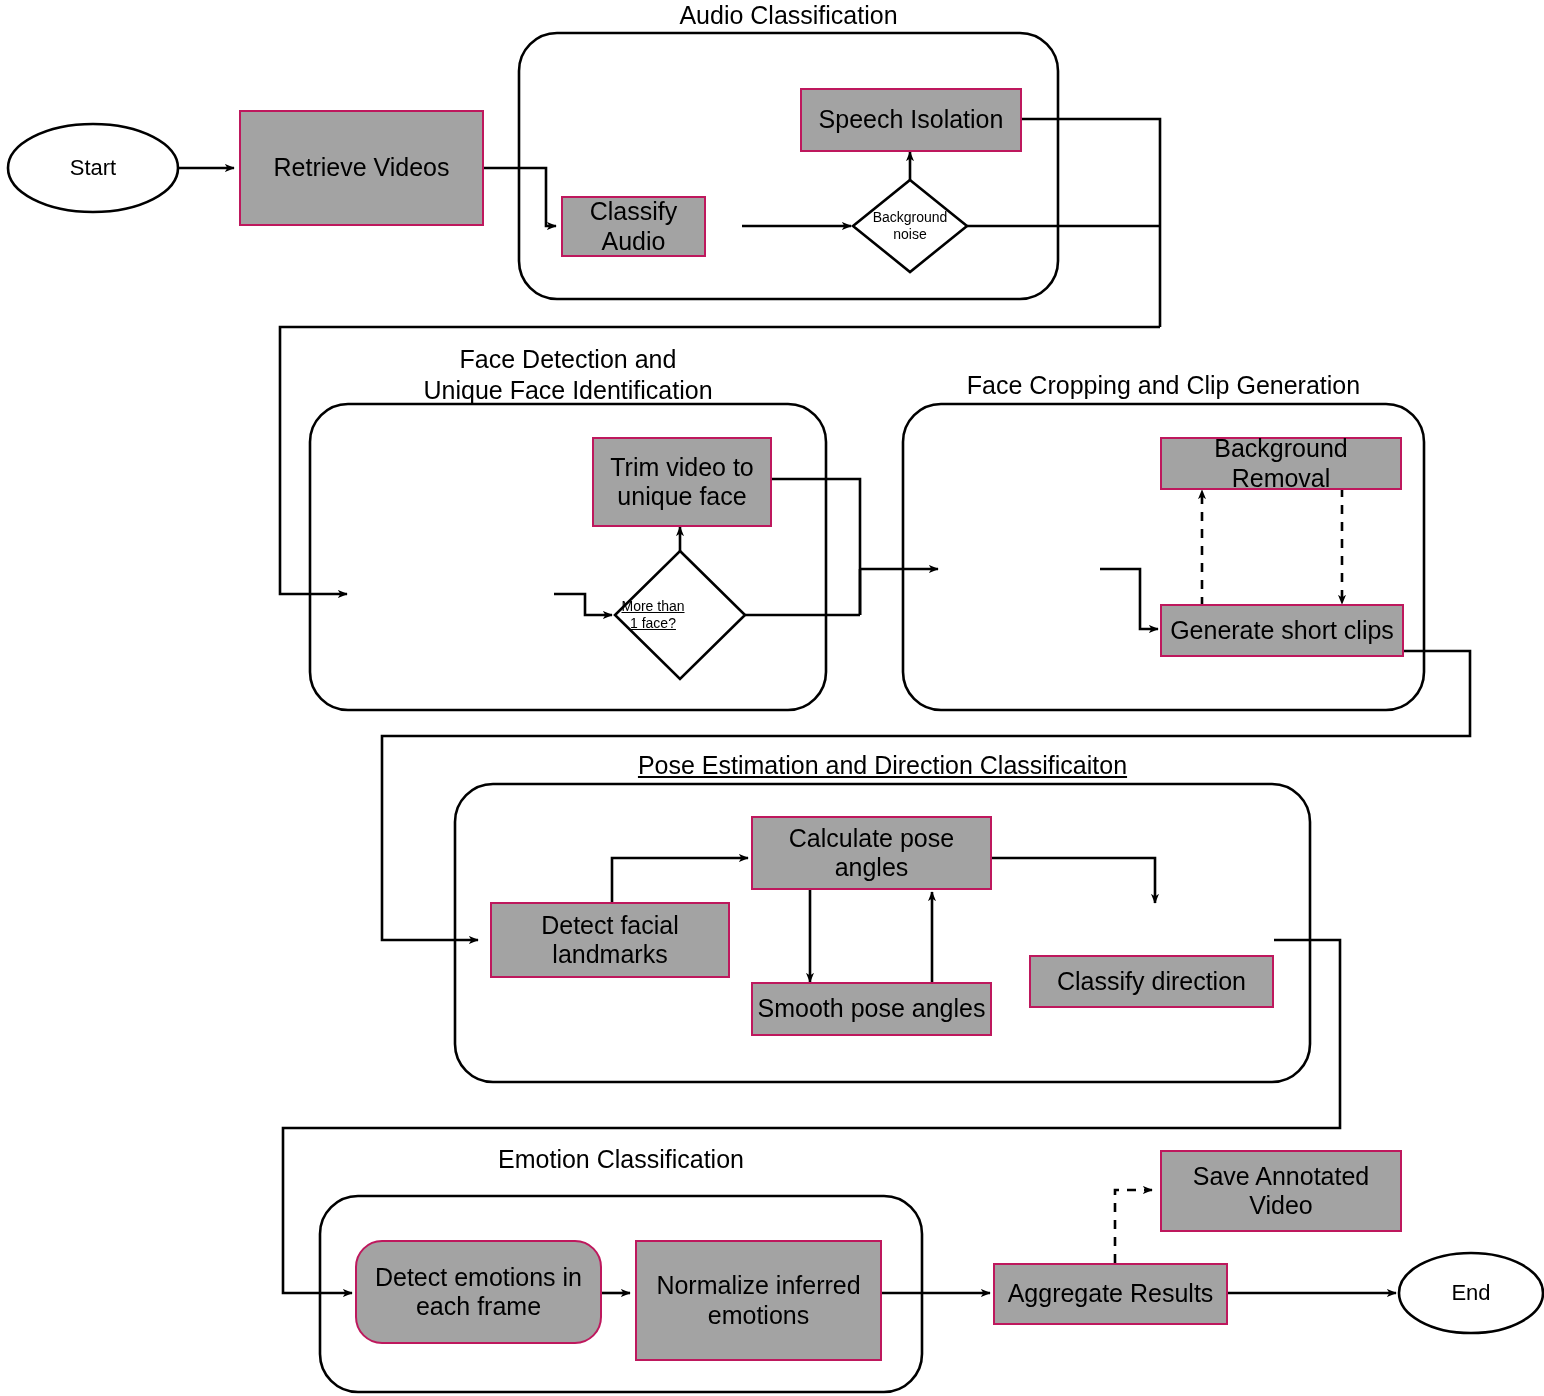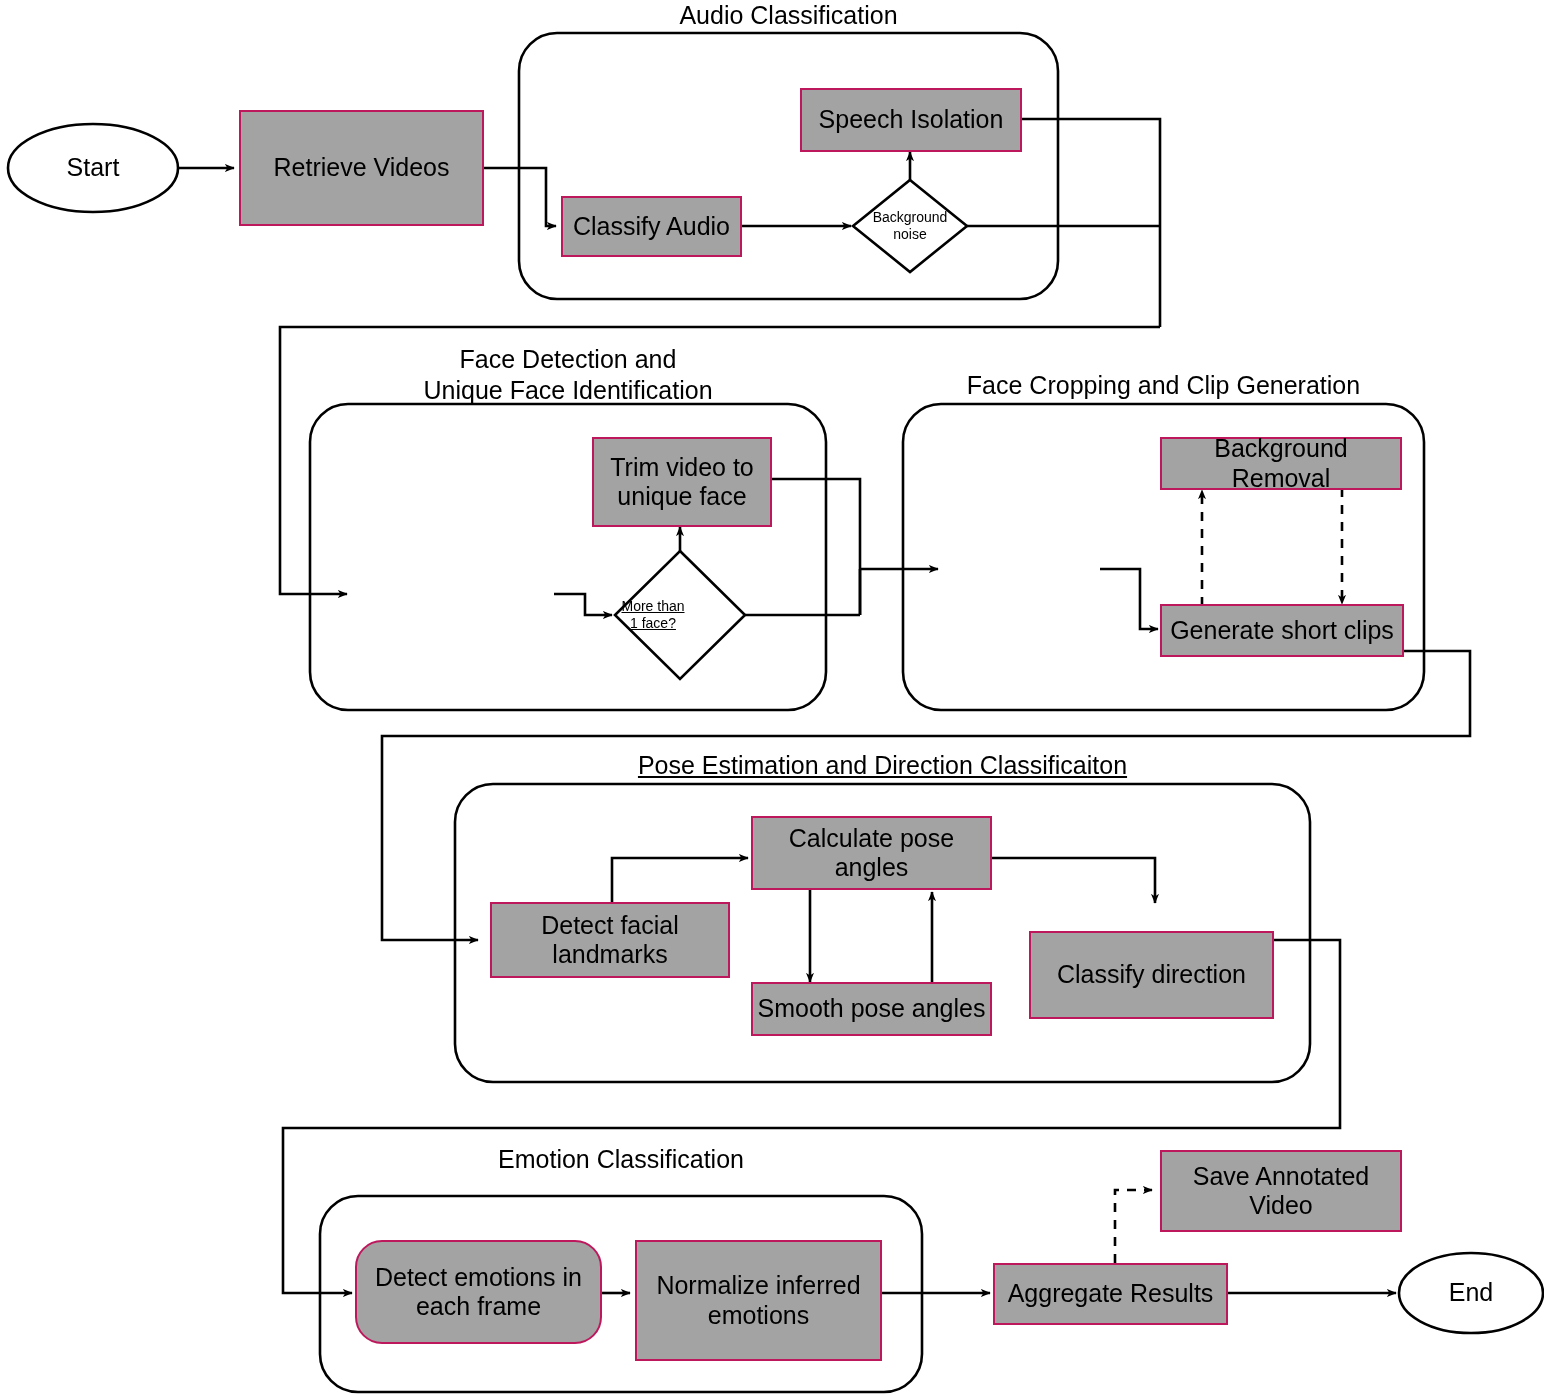--- a/index.html
+++ b/index.html
@@ -31,21 +31,21 @@
     justify-content: center;
     text-align: center;
     color: #000000;
     background: #a3a3a3;
     border: 2px solid #be185d;
     line-height: 1.18;
   }
   .node.proc { font-size: 25px; }
   .node.term {
     border-radius: 50%;
-    font-size: 25px;
+    font-size: 22px;
   }
   .grouplabel {
     position: absolute;
     color: #000000;
     font-size: 25px;
     text-align: center;
     line-height: 1.25;
     white-space: pre-line;
   }
   .diamond-label {
@@ -154,21 +154,21 @@
   <div class="grouplabel" style="left:320px; top:1144px; width:602px;">Emotion Classification</div>
 
   <div class="node term" style="left:8px; top:124px; width:170px; height:88px; border:none; background:transparent;">Start</div>
 
   <div class="node term" style="left:1399px; top:1253px; width:144px; height:80px; border:none; background:transparent;">End</div>
 
   <div class="node proc" style="left:239px; top:110px; width:245px; height:116px;">Retrieve Videos</div>
 
   <div class="node proc" style="left:800px; top:88px; width:222px; height:64px;">Speech Isolation</div>
 
-  <div class="node proc" style="left:561px; top:196px; width:181px; height:61px;">Classify Audio</div>
+  <div class="node proc" style="left:561px; top:196px; width:145px; height:61px;">Classify Audio</div>
 
   <div class="diamond-label" style="left:860px; top:200px; width:100px; height:52px;">Background
 noise</div>
 
   <div class="node proc" style="left:592px; top:437px; width:180px; height:90px;">Trim video to
 unique face</div>
 
 
   <div class="diamond-label" style="left:598px; top:589px; width:110px; height:52px;text-decoration:underline;">More than
 1 face?</div>
@@ -179,21 +179,21 @@
   <div class="node proc" style="left:1160px; top:604px; width:244px; height:53px;">Generate short clips</div>
 
   <div class="node proc" style="left:751px; top:816px; width:241px; height:74px;">Calculate pose
 angles</div>
 
   <div class="node proc" style="left:490px; top:902px; width:240px; height:76px;">Detect facial
 landmarks</div>
 
   <div class="node proc" style="left:751px; top:982px; width:241px; height:54px;">Smooth pose angles</div>
 
-  <div class="node proc" style="left:1029px; top:931px; width:245px; height:88px;">Classify direction</div>
+  <div class="node proc" style="left:1029px; top:955px; width:245px; height:53px;">Classify direction</div>
 
   <div class="node proc" style="left:355px; top:1240px; width:247px; height:104px;border-radius:27px;">Detect emotions in
 each frame</div>
 
   <div class="node proc" style="left:635px; top:1240px; width:247px; height:121px;">Normalize inferred
 emotions</div>
 
   <div class="node proc" style="left:993px; top:1263px; width:235px; height:62px;">Aggregate Results</div>
 
   <div class="node proc" style="left:1160px; top:1150px; width:242px; height:82px;">Save Annotated

